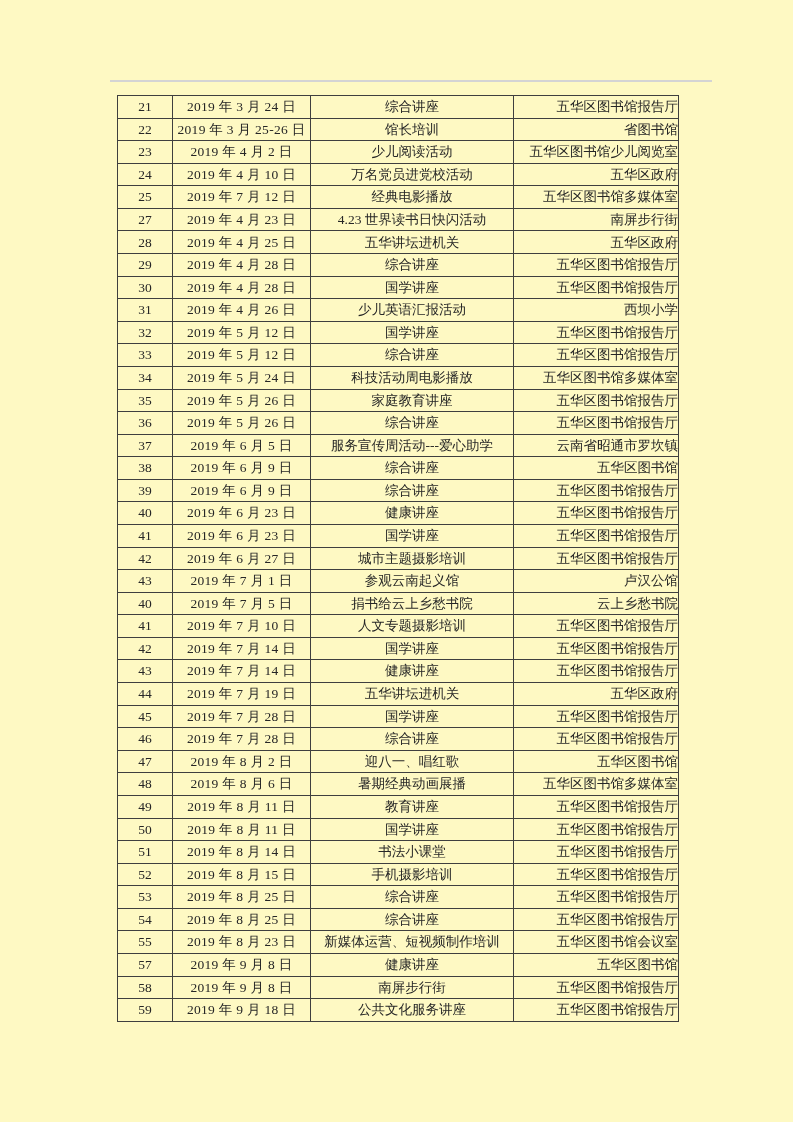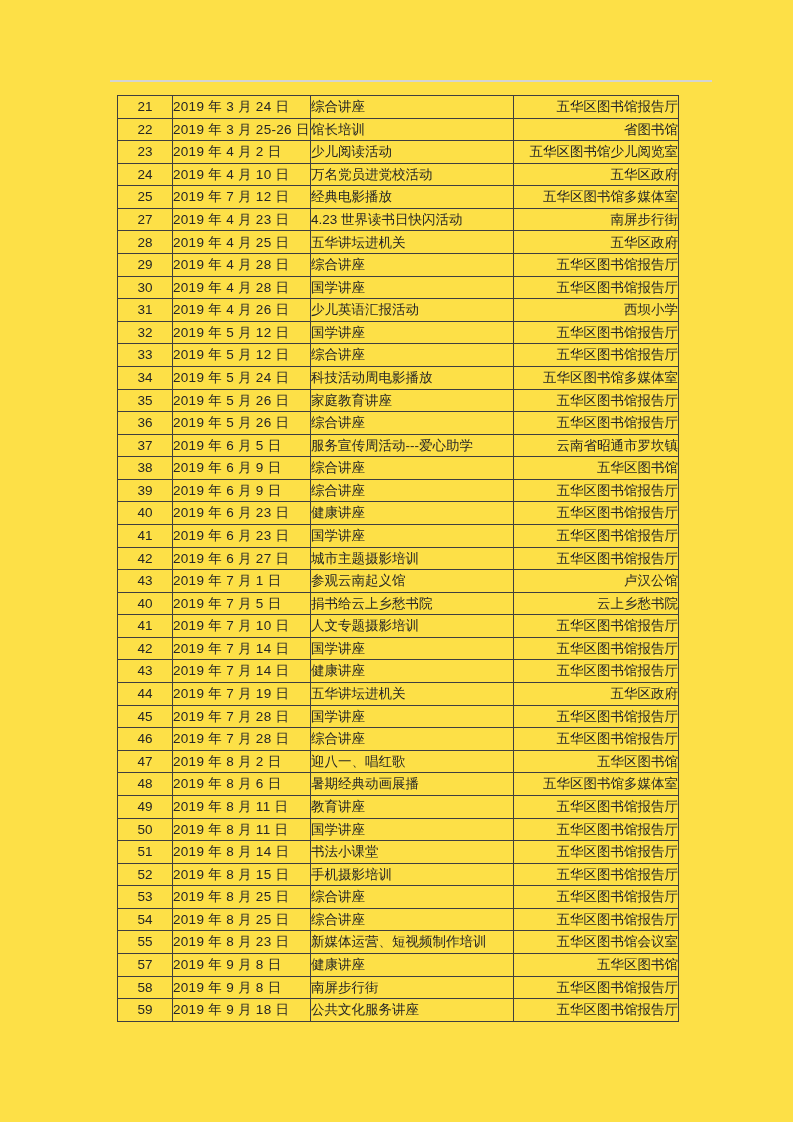--- a/index.html
+++ b/index.html
@@ -10,21 +10,22 @@
   body {
     width: 793px;
     height: 1122px;
     position: relative;
     font-family: "Liberation Sans", "DejaVu Sans", sans-serif;
     overflow: hidden;
   }
   .page {
     position: absolute;
     inset: 0;
-    background: #fde047;
+    background: #fef9c3;
+    font-family: Liberation Serif, serif;
   }
   
   .prev-edge-line {
     position: absolute;
     left: 110px;
     top: 80px;
     width: 602px;
     height: 2px;
     background: #d4d4d4;
   }
@@ -45,22 +46,22 @@
     padding: 0;
     vertical-align: middle;
     white-space: nowrap;
     overflow: hidden;
   }
   col.c-no   { width: 55px; }
   col.c-date { width: 138px; }
   col.c-act  { width: 203px; }
   col.c-loc  { width: 165px; }
   td.td-no   { text-align: center; }
-  td.td-date { letter-spacing: 0.3px; }
-  td.td-act  { text-align: left; padding-left: 6px; }
+  td.td-date { text-align: center; letter-spacing: 0.3px; }
+  td.td-act  { text-align: center; padding-left: 6px; }
   td.td-loc  { text-align: right; padding-left: 6px; }
 </style>
 </head>
 <body>
 
 <div class="page">
   <div class="prev-edge-line"></div>
   <table class="events">
     <colgroup>
       <col class="c-no">

